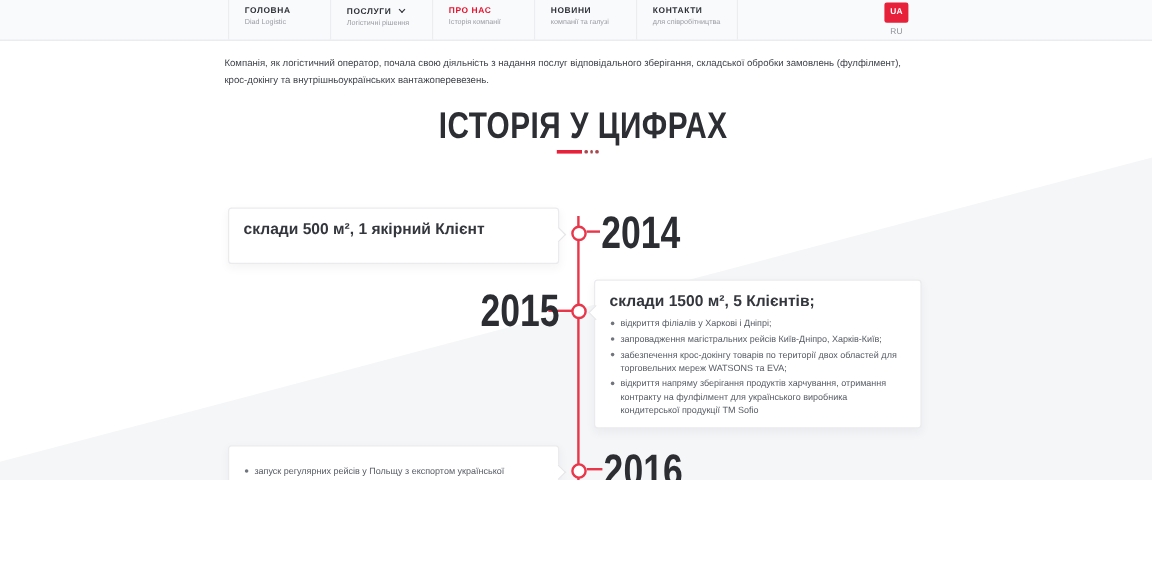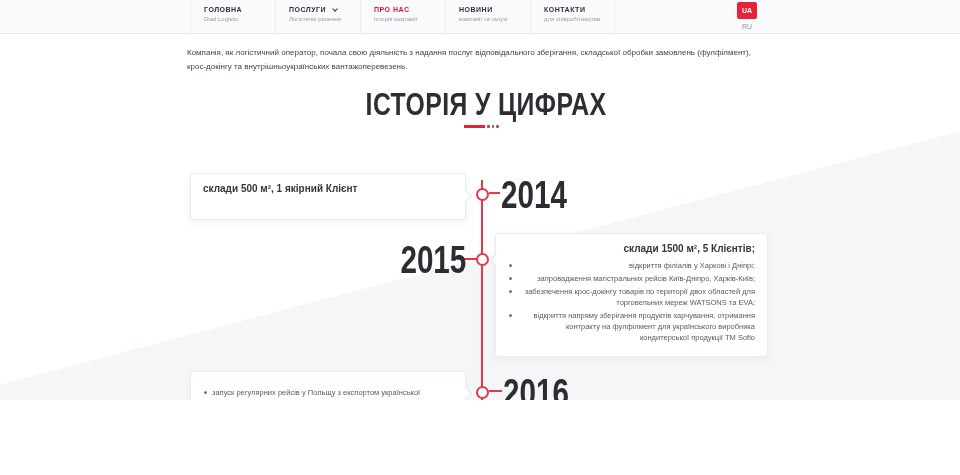--- a/index.html
+++ b/index.html
@@ -48,21 +48,21 @@
   .tl-node{position:absolute;width:9px;height:9px;border:2px solid #e8364a;background:#fff;
            border-radius:50%;z-index:2;}
   .tl-conn{position:absolute;height:2px;background:#e8364a;z-index:1;}
   .year{position:absolute;font-size:38px;font-weight:bold;color:#2b2d32;line-height:1;z-index:2;}
   .year.sqL{transform:scaleX(0.78);transform-origin:left center;}
   .year.sqR{transform:scaleX(0.78);transform-origin:right center;text-align:right;}
 
   
   .card{position:absolute;background:#fff;border:1px solid #ebebee;border-radius:3px;
         box-shadow:0 3px 8px rgba(40,40,60,.05);box-sizing:border-box;padding:9px 12px;z-index:3;}
-  .card-title{font-size:10px;font-weight:bold;color:#33363c;}
+  .card-title{font-size:13px;font-weight:bold;color:#33363c;}
   .card ul{margin:6px 0 0;padding:0;list-style:none;}
   .card li{font-size:7.5px;color:#565b63;line-height:11px;position:relative;
            padding-left:9px;margin-bottom:2px;}
   .card li::before{content:"";position:absolute;left:1px;top:4px;width:3px;height:3px;
                    background:#70747c;border-radius:50%;}
   .card-arrow{position:absolute;width:8px;height:8px;background:#fff;transform:rotate(45deg);}
   .card-arrow.right{right:-4.5px;border-top:1px solid #e6e6ea;border-right:1px solid #e6e6ea;}
   .card-arrow.left{left:-4.5px;border-left:1px solid #e6e6ea;border-bottom:1px solid #e6e6ea;}
 
   
@@ -126,21 +126,21 @@
 
   <div class="year sqL" style="left:501px;top:176px;">2014</div>
   <div class="year sqR" style="left:385px;top:241px;width:70px;">2015</div>
   <div class="year sqL" style="left:503px;top:374px;">2016</div>
 
   <div class="card" style="left:190px;top:173px;width:276px;height:47px;">
     <div class="card-arrow right" style="top:17px;"></div>
     <div class="card-title">склади 500 м², 1 якірний Клієнт</div>
   </div>
 
-  <div class="card" style="left:495px;top:233px;width:273px;height:124px;text-align:right;">
+  <div class="card" style="left:495px;top:233px;width:273px;height:124px;">
     <div class="card-arrow left" style="top:22px;"></div>
     <div class="card-title">склади 1500 м², 5 Клієнтів;</div>
     <ul>
       <li>відкриття філіалів у Харкові і Дніпрі;</li>
       <li>запровадження магістральних рейсів Київ-Дніпро, Харків-Київ;</li>
       <li>забезпечення крос-докінгу товарів по території двох областей для торговельних мереж WATSONS та EVA;</li>
       <li>відкриття напряму зберігання продуктів харчування, отримання контракту на фулфілмент для українського виробника кондитерської продукції ТМ Sofio</li>
     </ul>
   </div>
 

